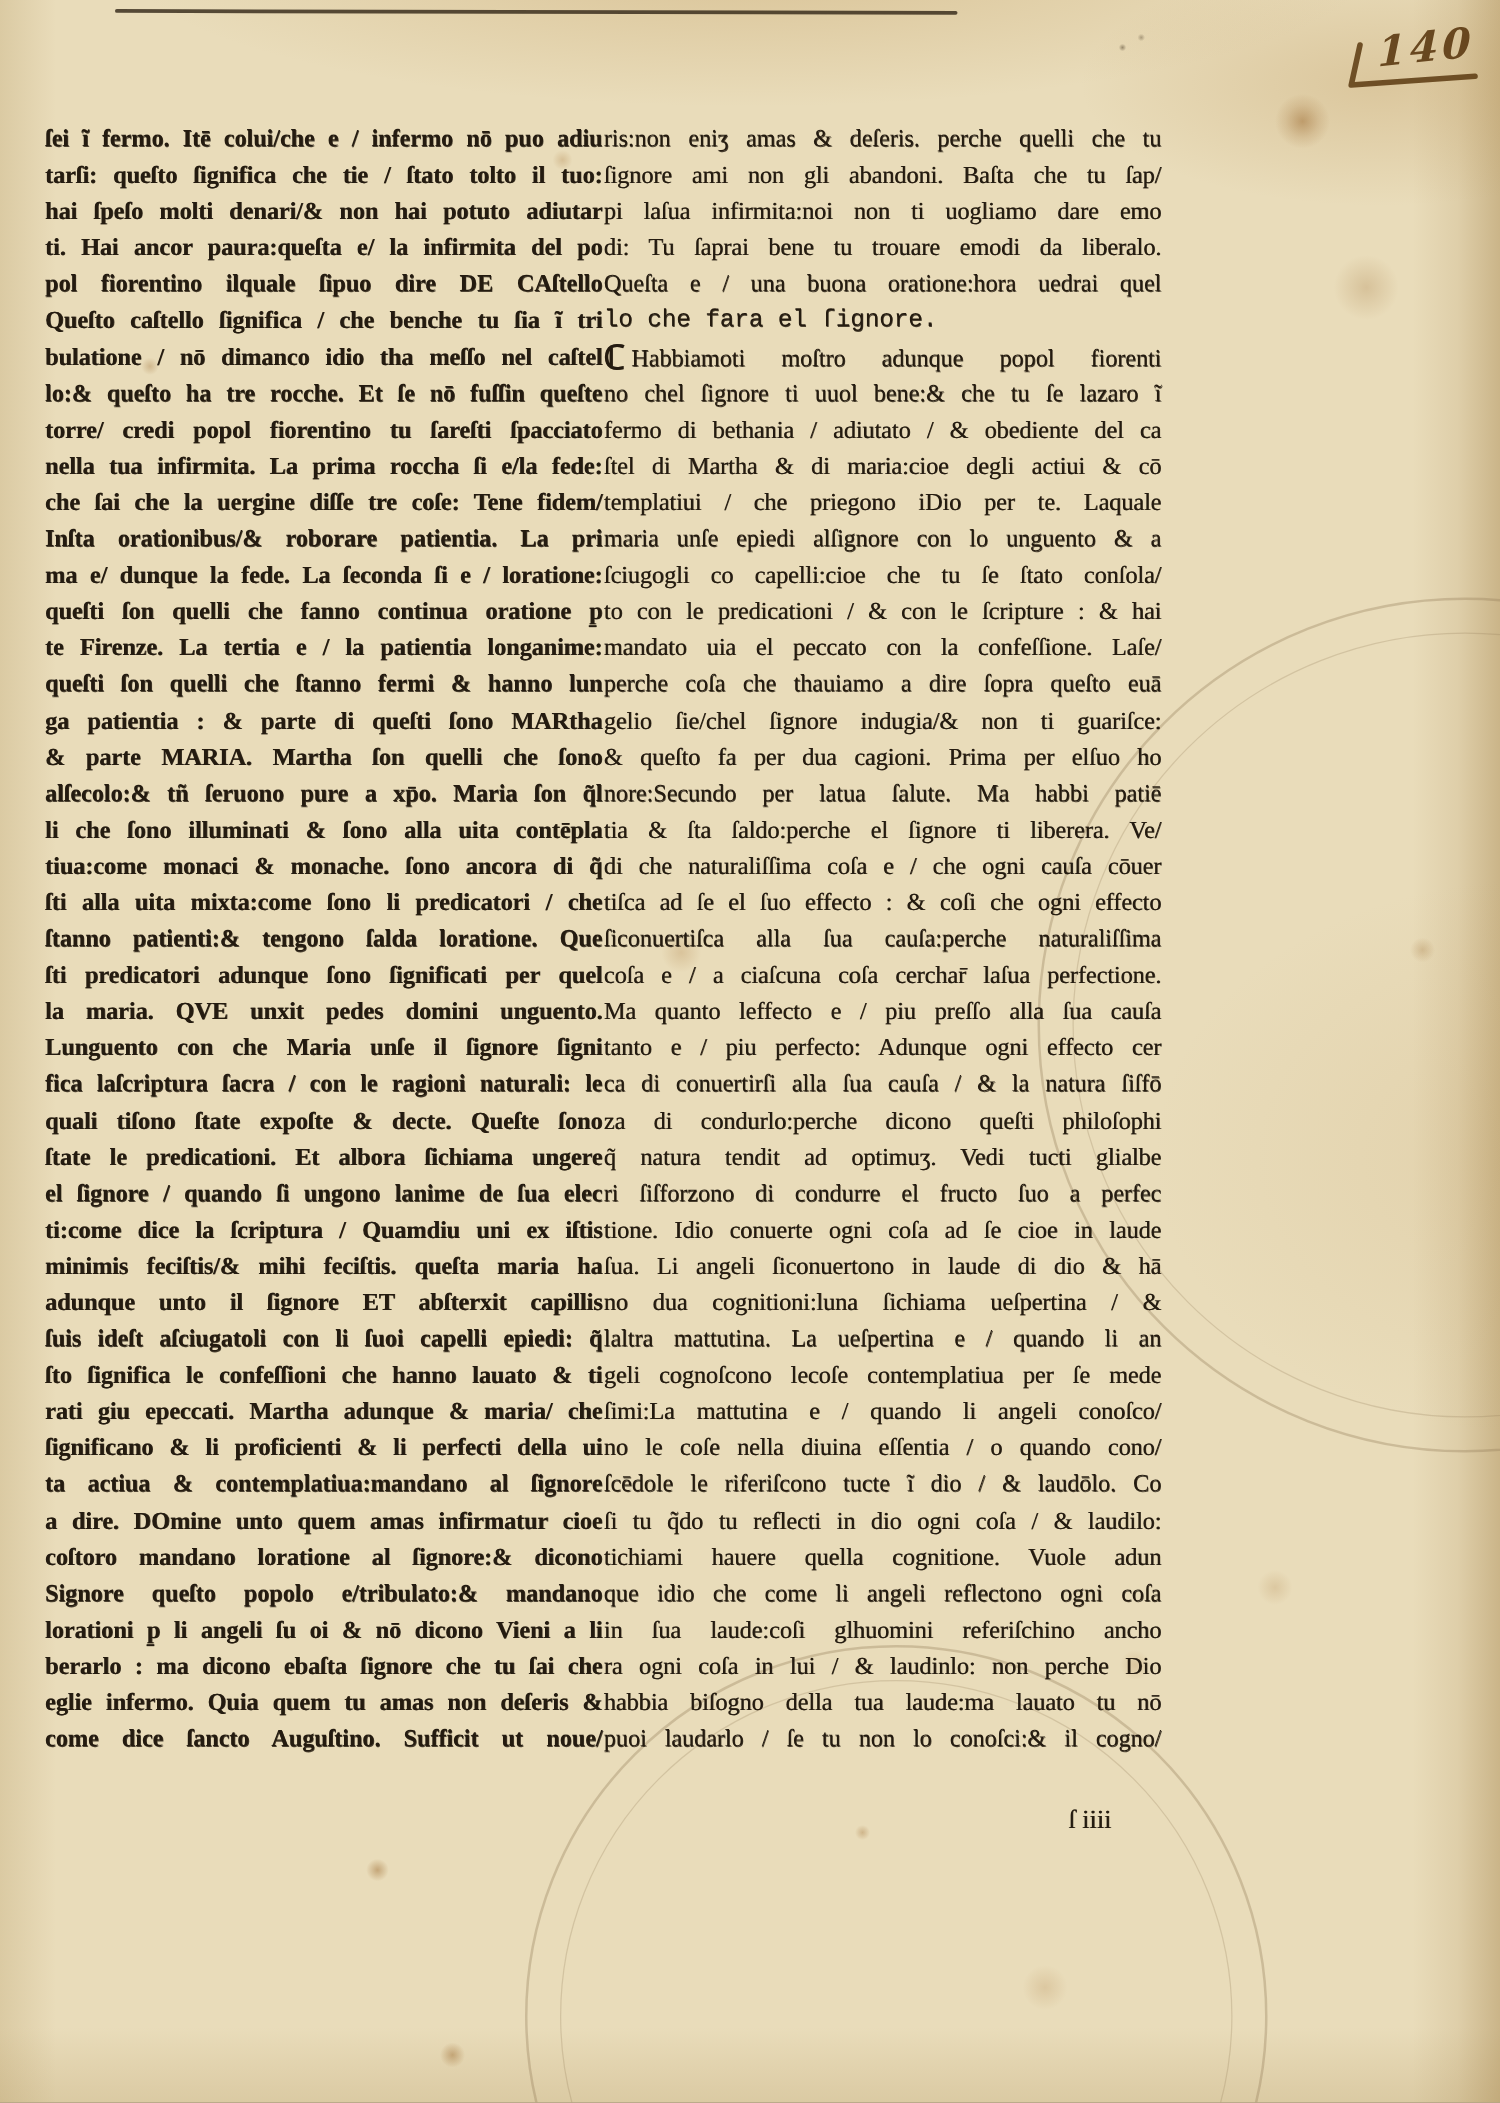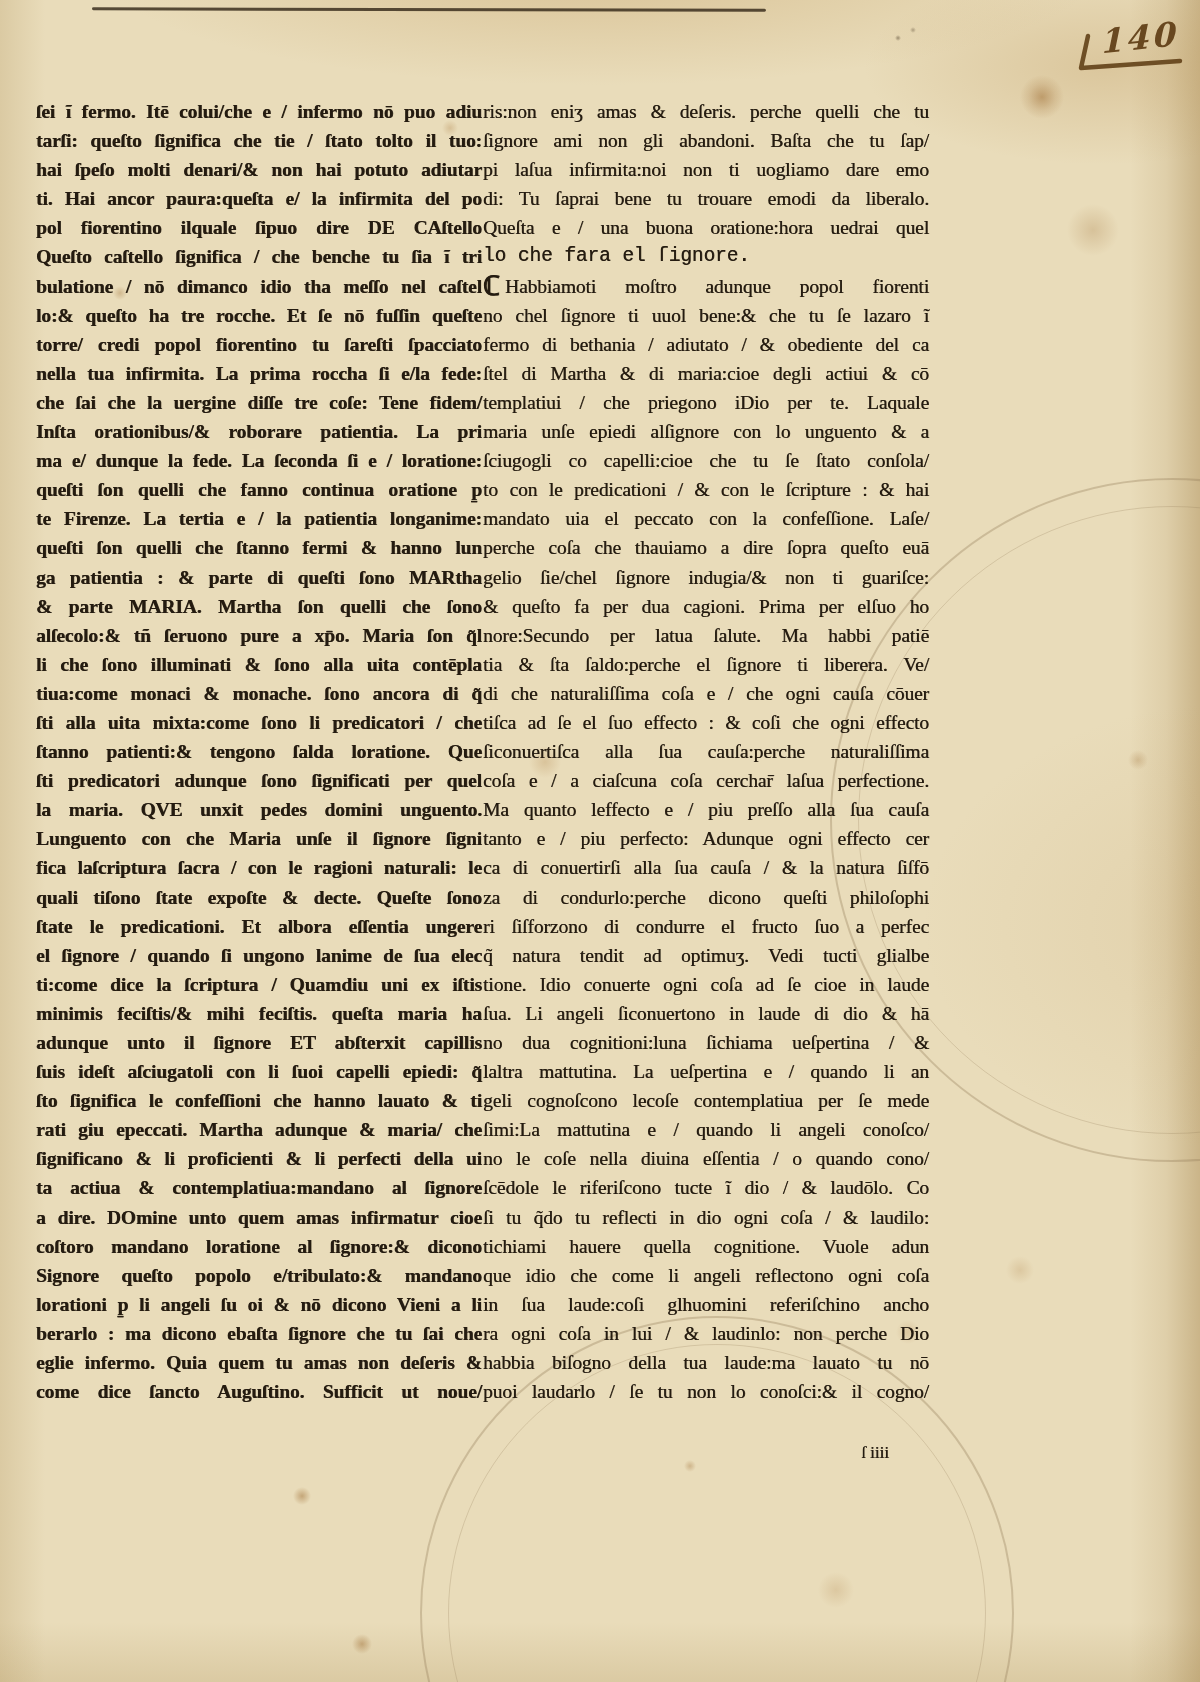--- a/index.html
+++ b/index.html
@@ -35,21 +35,21 @@
   .col-right{left:483px;}
   .tline{
     height:29.1px;line-height:29.1px;font-size:19.5px;letter-spacing:-0.1px;
     white-space:nowrap;text-align:justify;text-align-last:justify;text-justify:inter-word;
     text-shadow:0.45px 0.25px 0 rgba(32,24,12,.8);
   }
   .tline.short{text-align-last:left;font-family:Liberation Mono, monospace;}
   .capitulum{font-size:27px;font-weight:bold;margin-right:5px;vertical-align:-2px;}
   .signature{
     position:absolute;left:489px;top:1443px;width:446px;box-sizing:border-box;
-    padding-right:46px;text-align:right;font-size:17px;
+    padding-right:46px;text-align:right;font-size:21px;
     text-shadow:0.45px 0.25px 0 rgba(32,24,12,.8);
   }
   .topline{
     position:absolute;left:92px;top:8px;width:674px;height:3px;border-radius:2px;
     background:#342818;opacity:.82;transform:rotate(0.12deg);
   }
   .folio{position:absolute;left:1078px;top:14px;width:120px;height:66px;}
   .folio-num{
     position:absolute;left:24px;top:4px;
     font-family:"DejaVu Serif",serif;font-style:italic;font-weight:bold;
@@ -104,21 +104,21 @@
       <div class="tline">alſecolo:&amp; tñ ſeruono pure a xp̄o. Maria ſon q̃l</div>
       <div class="tline">li che ſono illuminati &amp; ſono alla uita contēpla</div>
       <div class="tline">tiua:come monaci &amp; monache. ſono ancora di q̃</div>
       <div class="tline">ſti alla uita mixta:come ſono li predicatori / che</div>
       <div class="tline">ſtanno patienti:&amp; tengono ſalda loratione. Que</div>
       <div class="tline">ſti predicatori adunque ſono ſignificati per quel</div>
       <div class="tline">la maria. QVE unxit pedes domini unguento.</div>
       <div class="tline">Lunguento con che Maria unſe il ſignore ſigni</div>
       <div class="tline">fica laſcriptura ſacra / con le ragioni naturali: le</div>
       <div class="tline">quali tiſono ſtate expoſte &amp; decte. Queſte ſono</div>
-      <div class="tline">ſtate le predicationi. Et albora eſſentia ungere</div>
+      <div class="tline">ſtate le predicationi. Et albora ſichiama ungere</div>
       <div class="tline">el ſignore / quando ſi ungono lanime de ſua elec</div>
       <div class="tline">ti:come dice la ſcriptura / Quamdiu uni ex iſtis</div>
       <div class="tline">minimis feciſtis/&amp; mihi feciſtis. queſta maria ha</div>
       <div class="tline">adunque unto il ſignore ET abſterxit capillis</div>
       <div class="tline">ſuis ideſt aſciugatoli con li ſuoi capelli epiedi: q̃</div>
       <div class="tline">ſto ſignifica le confeſſioni che hanno lauato &amp; ti</div>
       <div class="tline">rati giu epeccati. Martha adunque &amp; maria/ che</div>
       <div class="tline">ſignificano &amp; li proficienti &amp; li perfecti della ui</div>
       <div class="tline">ta actiua &amp; contemplatiua:mandano al ſignore</div>
       <div class="tline">a dire. DOmine unto quem amas infirmatur cioe</div>
@@ -151,22 +151,22 @@
       <div class="tline">nore:Secundo per latua ſalute. Ma habbi patiē</div>
       <div class="tline">tia &amp; ſta ſaldo:perche el ſignore ti liberera. Ve/</div>
       <div class="tline">di che naturaliſſima coſa e / che ogni cauſa cōuer</div>
       <div class="tline">tiſca ad ſe el ſuo effecto : &amp; coſi che ogni effecto</div>
       <div class="tline">ſiconuertiſca alla ſua cauſa:perche naturaliſſima</div>
       <div class="tline">coſa e / a ciaſcuna coſa cerchar̄ laſua perfectione.</div>
       <div class="tline">Ma quanto leffecto e / piu preſſo alla ſua cauſa</div>
       <div class="tline">tanto e / piu perfecto: Adunque ogni effecto cer</div>
       <div class="tline">ca di conuertirſi alla ſua cauſa / &amp; la natura ſiſfō</div>
       <div class="tline">za di condurlo:perche dicono queſti philoſophi</div>
+      <div class="tline">q̃ natura tendit ad optimuʒ. Vedi tucti glialbe</div>
       <div class="tline">ri ſiſforzono di condurre el fructo ſuo a perfec</div>
-      <div class="tline">q̃ natura tendit ad optimuʒ. Vedi tucti glialbe</div>
       <div class="tline">tione. Idio conuerte ogni coſa ad ſe cioe in laude</div>
       <div class="tline">ſua. Li angeli ſiconuertono in laude di dio &amp; hā</div>
       <div class="tline">no dua cognitioni:luna ſichiama ueſpertina / &amp;</div>
       <div class="tline">laltra mattutina. La ueſpertina e / quando li an</div>
       <div class="tline">geli cognoſcono lecoſe contemplatiua per ſe mede</div>
       <div class="tline">ſimi:La mattutina e / quando li angeli conoſco/</div>
       <div class="tline">no le coſe nella diuina eſſentia / o quando cono/</div>
       <div class="tline">ſcēdole le riferiſcono tucte ĩ dio / &amp; laudōlo. Co</div>
       <div class="tline">ſi tu q̃do tu reflecti in dio ogni coſa / &amp; laudilo:</div>
       <div class="tline">tichiami hauere quella cognitione. Vuole adun</div>

